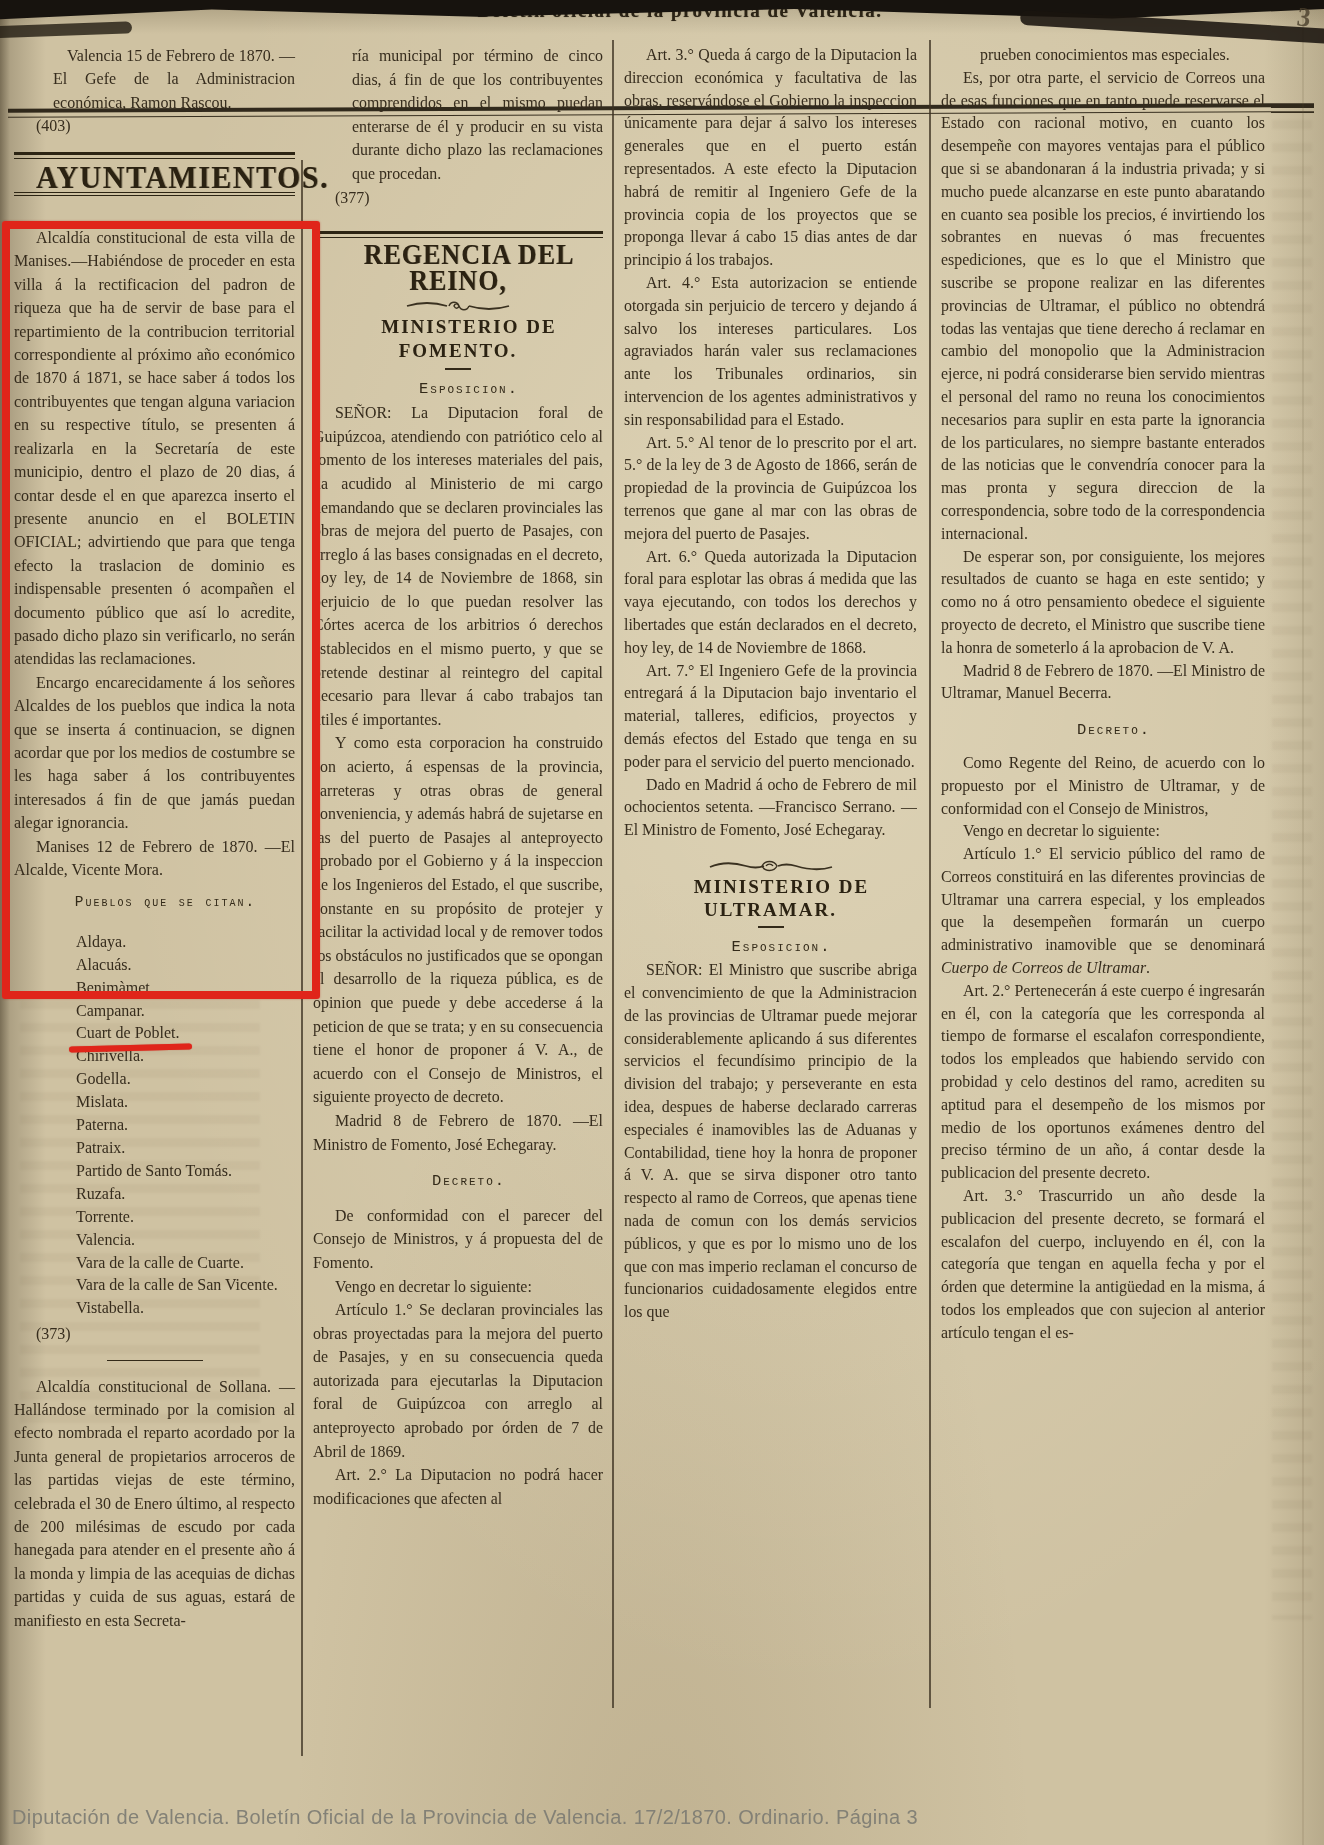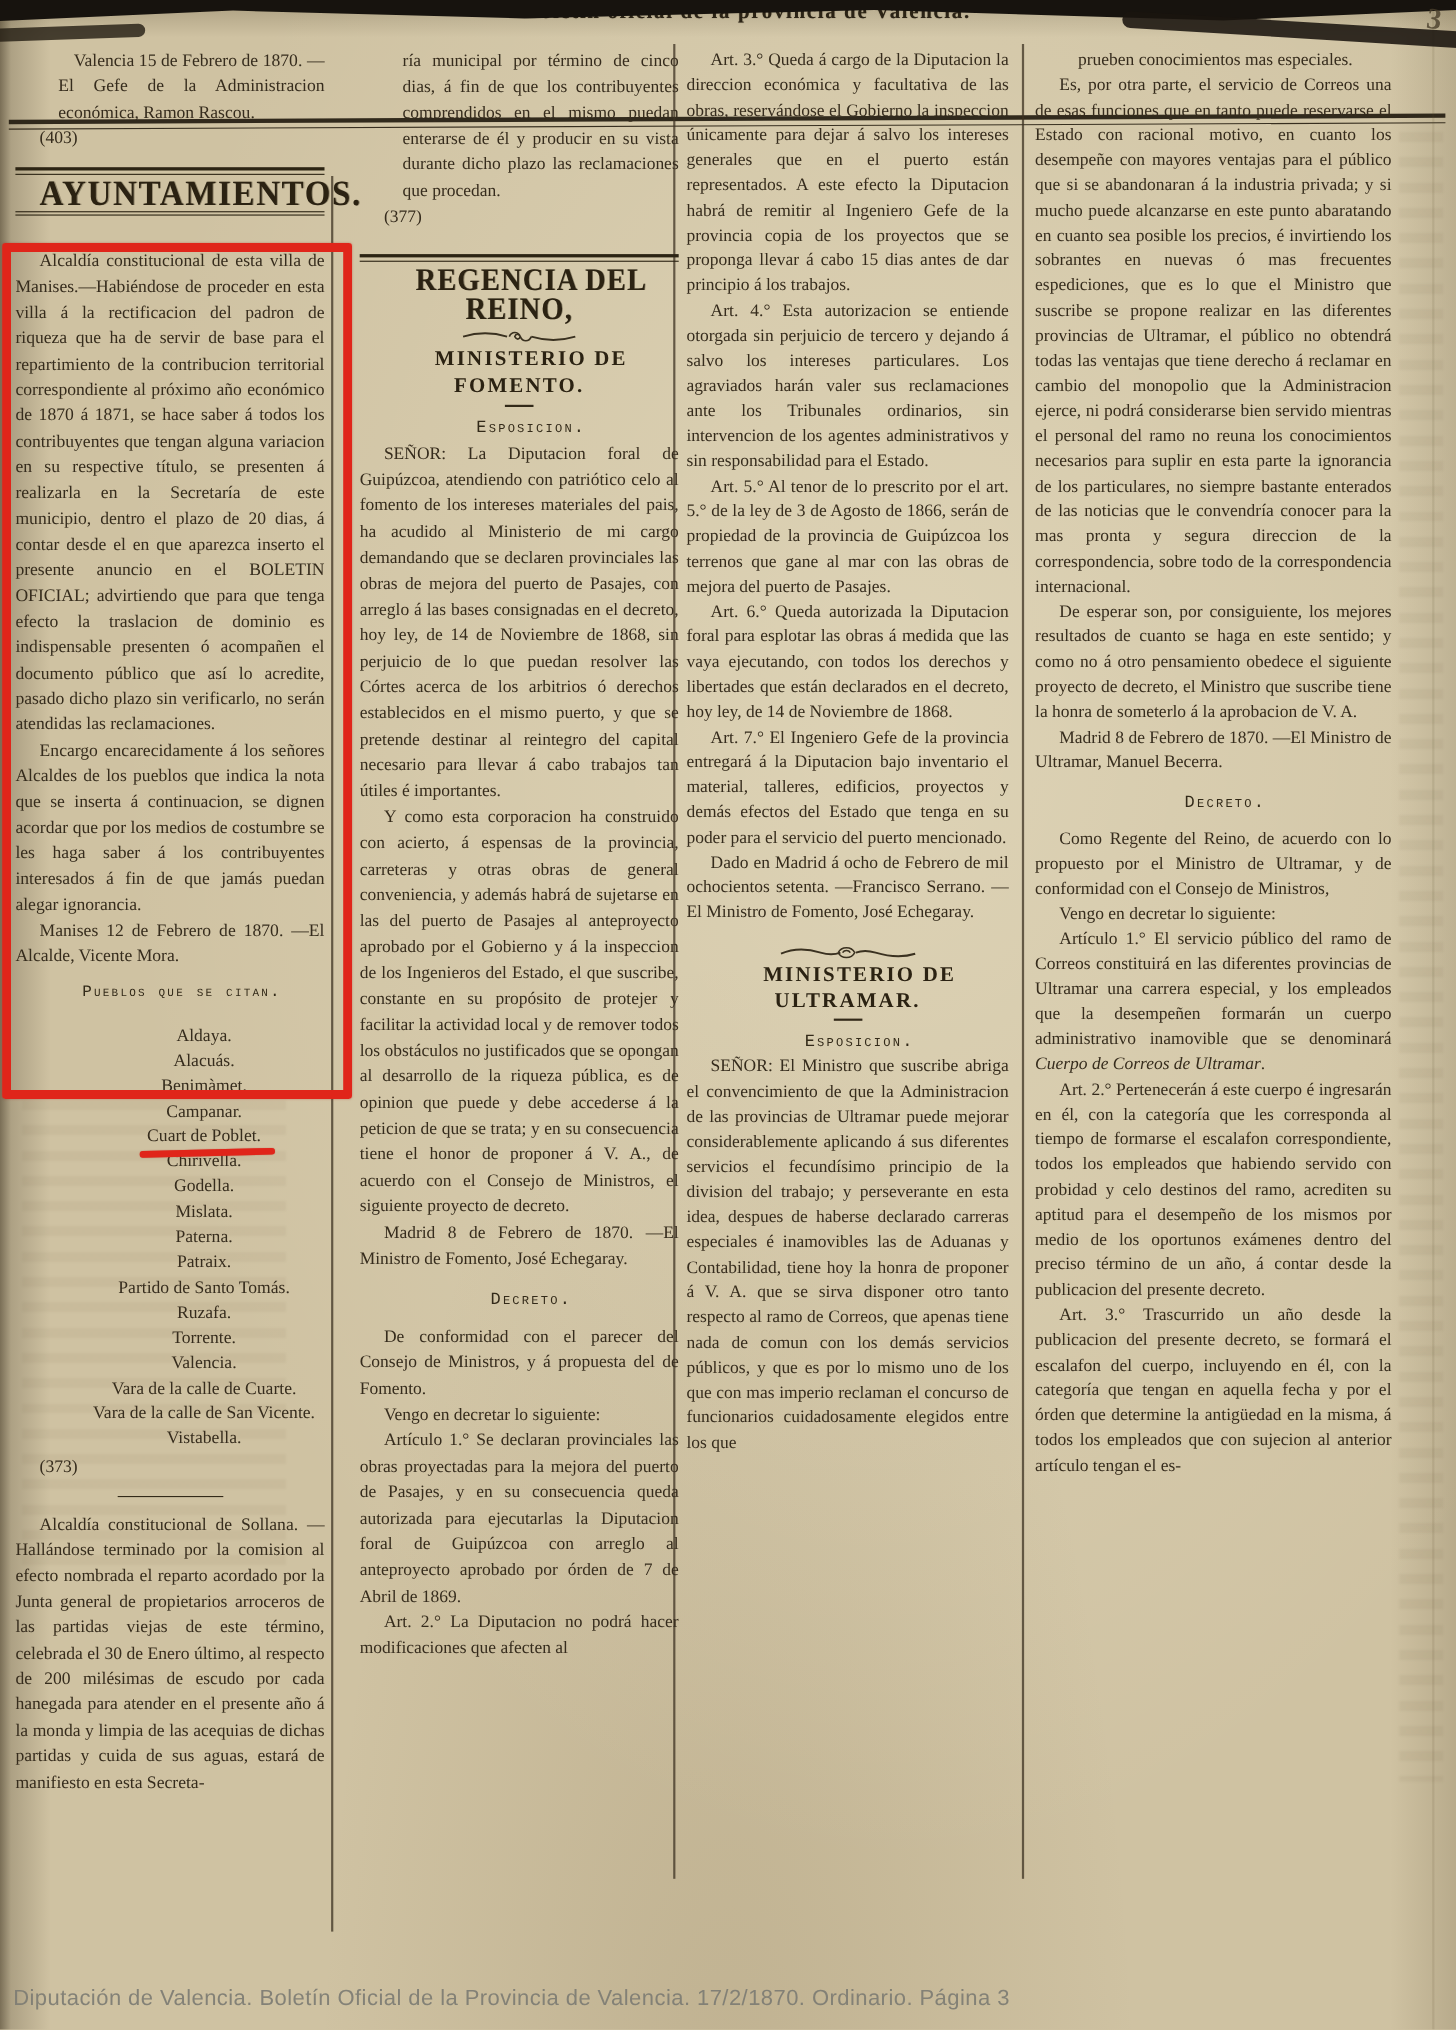--- a/index.html
+++ b/index.html
@@ -32,21 +32,21 @@
          background:repeating-linear-gradient(180deg, rgba(96,80,52,.10) 0 9px, rgba(0,0,0,0) 9px 23px);}
   .scan-footer{position:absolute;left:12px;top:1806px;font-family:"Liberation Sans","DejaVu Sans",sans-serif;
                font-size:20px;color:rgba(125,124,115,.92);letter-spacing:.4px;z-index:11;}
   
   .vrule{position:absolute;width:2px;background:#3c3222;opacity:.75;z-index:1;}
   #vrule1{left:301px;top:160px;height:1596px;}
   #vrule2{left:612px;top:40px;height:1668px;}
   #vrule3{left:929px;top:40px;height:1668px;}
   .col{position:absolute;top:44px;text-align:justify;z-index:2;}
   #col1{left:14px;width:281px;font-size:16px;line-height:23.4px;}
-  #col2{left:327px;width:290px;font-size:15.9px;line-height:23.6px;}
+  #col2{left:313px;width:290px;font-size:15.9px;line-height:23.6px;}
   #col3{left:624px;width:293px;font-size:15.9px;line-height:22.8px;}
   #col4{left:941px;width:324px;font-size:15.9px;line-height:22.8px;}
   .col p{margin:0;text-indent:22px;}
   .col p.noindent{text-indent:0;margin-left:39px;}
   .ref{text-align:left;padding-right:58px;margin:2px 0 6px 0;text-indent:0;}
   
   .rule-heavy{height:3px;border-top:3.5px solid #2c2413;border-bottom:1.3px solid #2c2413;margin:14px 0 6px 0;}
   .rule-thin-dbl{height:2px;border-top:1.6px solid #2c2413;border-bottom:1px solid #2c2413;margin:4px 0 0 0;}
   .rule-div{width:96px;border-top:1.6px solid #332a19;margin:14px auto 12px auto;}
   .mini-rule{width:26px;border-top:2px solid #332a19;margin:5px auto 8px auto;}
@@ -55,21 +55,21 @@
   .h-regencia{font-size:26px;font-weight:bold;text-align:center;letter-spacing:1px;margin:16px 0 2px 0;
               color:#2b2212;transform:scaleY(1.1);text-shadow:.7px 0 0 rgba(43,34,18,.4);text-indent:0;}
   .h-ministerio{font-size:19px;font-weight:bold;text-align:center;letter-spacing:2px;margin:16px 0 0 0;
                 color:#2b2212;text-indent:0;}
   .h-small{font-variant:small-caps;text-align:center;font-size:15.5px;letter-spacing:2px;margin:16px 0 12px 0;
            text-indent:0;color:#332a19;font-family:Liberation Mono, monospace;}
   .flourish{display:block;margin:6px auto 2px auto;}
   .dateline{margin-top:2px;}
   .italic{font-style:italic;}
   
-  .towns{margin:16px 0 2px 62px;line-height:22.9px;text-align:center;}
+  .towns{margin:16px 0 2px 62px;line-height:22.9px;text-align:left;}
   .town{display:block;}
   .hl-town{position:relative;display:inline-block;}
   .hl-town::after{content:"";position:absolute;left:-7px;right:-12px;bottom:-6px;height:6px;
                   background:#e0251a;border-radius:3px;transform:rotate(-1.4deg);box-shadow:0 0 1px rgba(190,20,10,.6);}
   
   .annot-box{position:absolute;left:2px;top:221px;width:302px;height:762px;border:8px solid #e0251a;
              border-radius:3px;z-index:6;box-shadow:0 0 2px rgba(180,20,10,.45);}
 </style>
 </head>
 <body>

